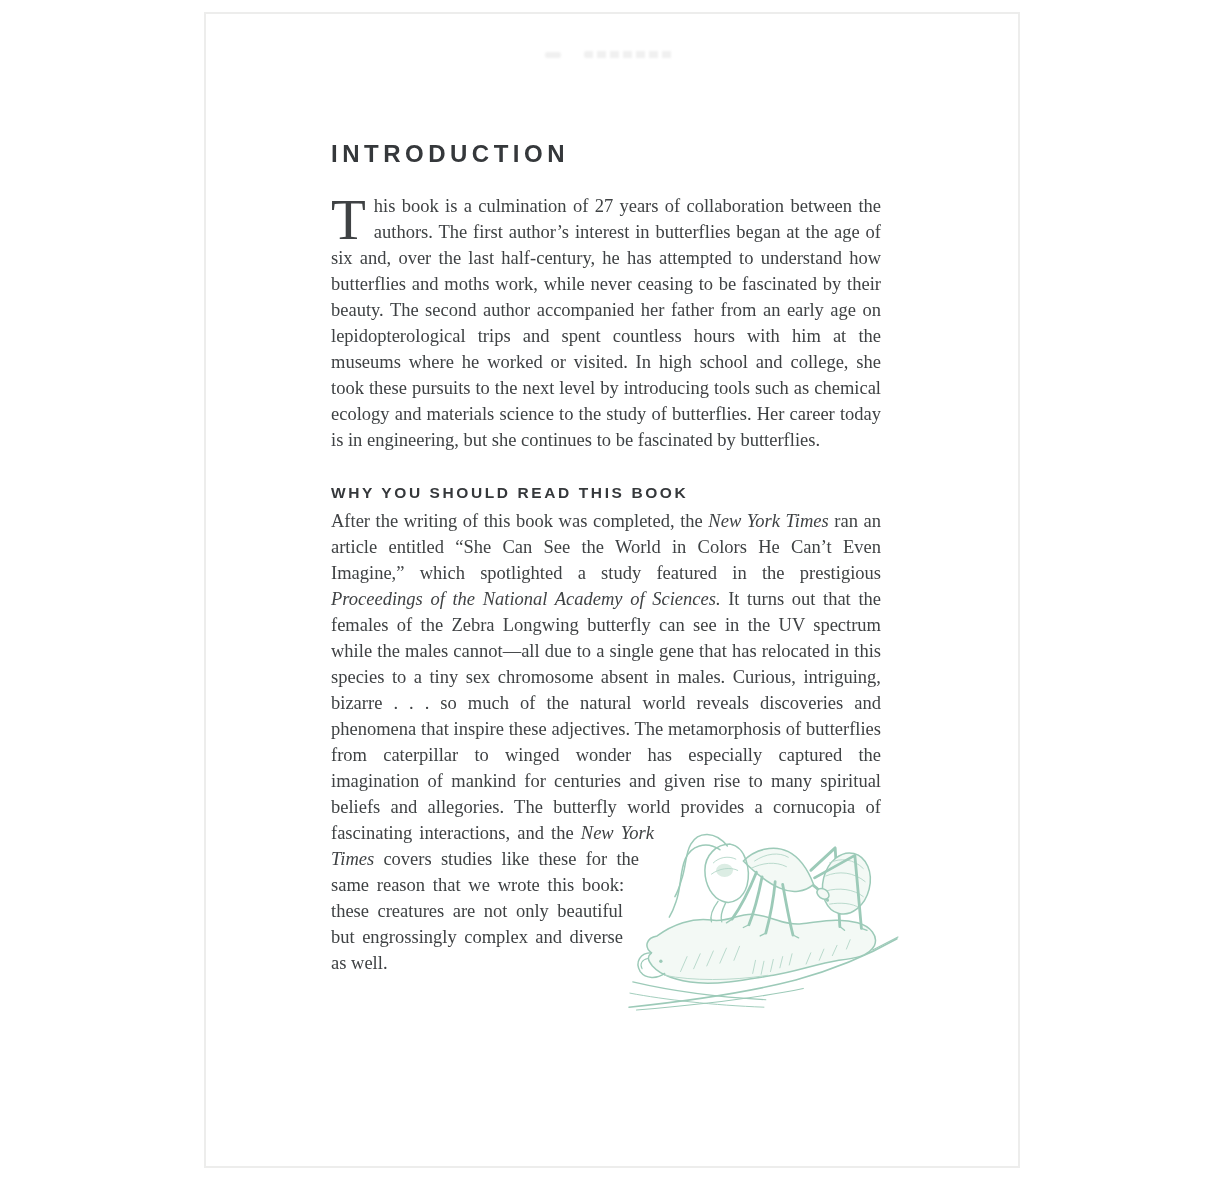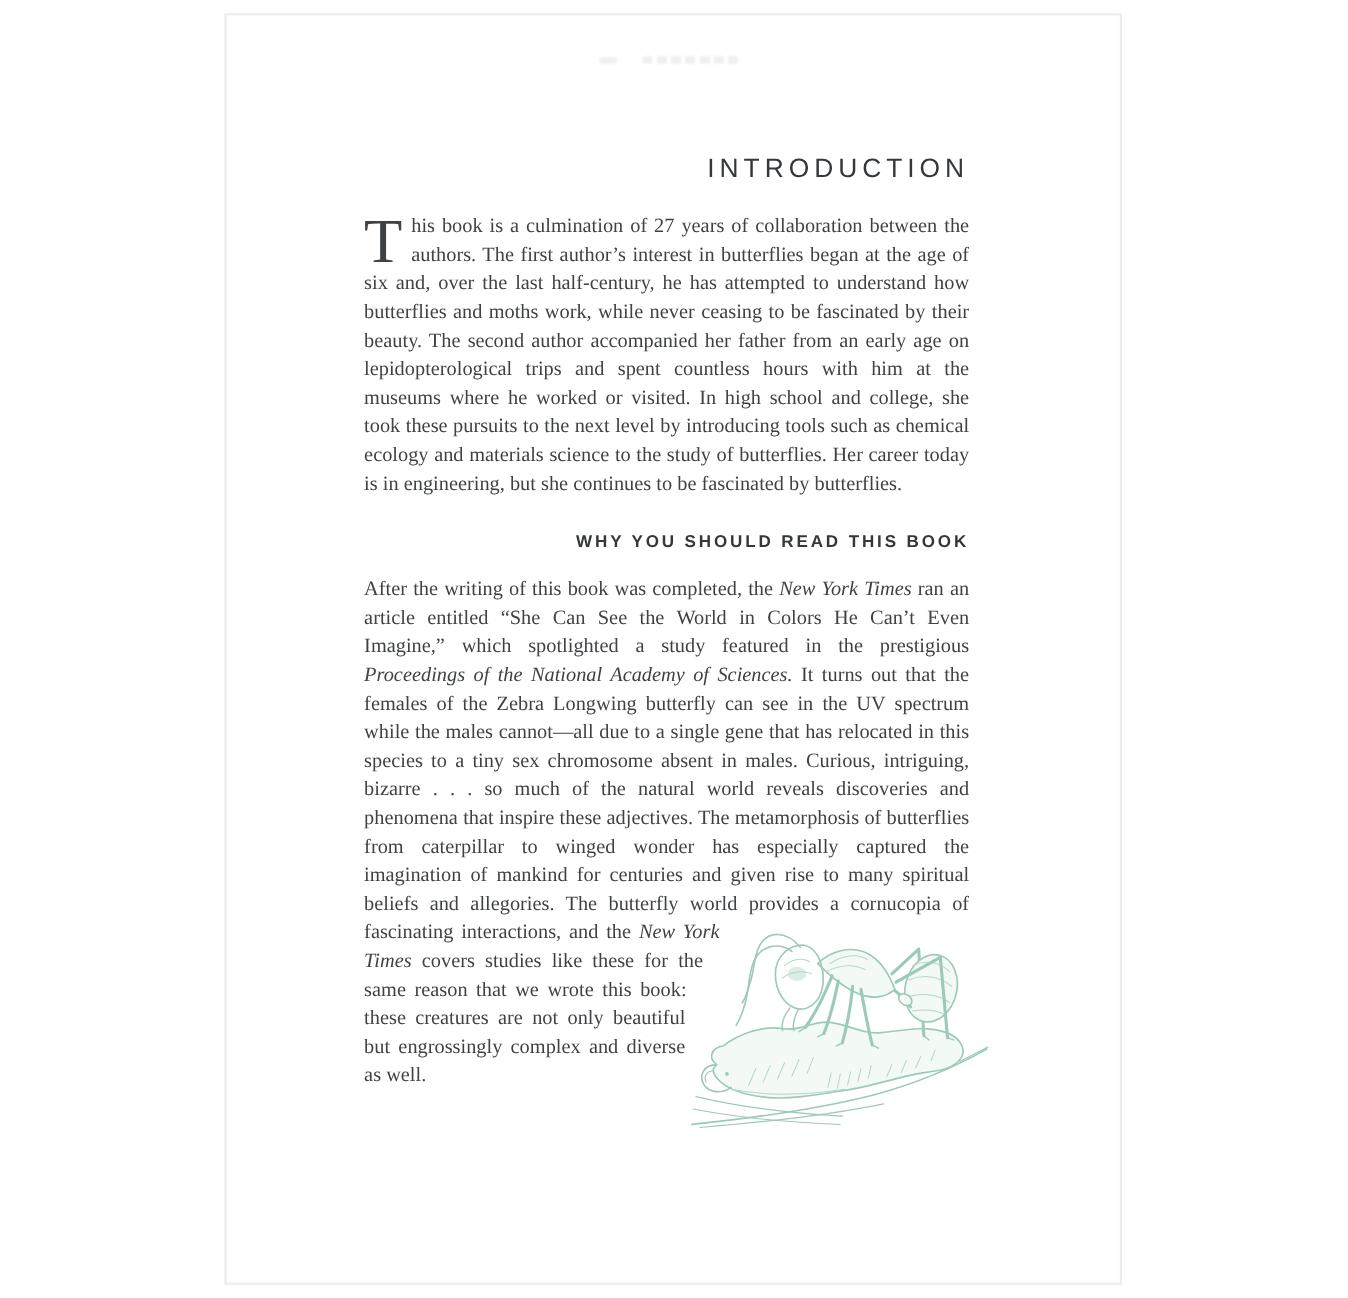--- a/index.html
+++ b/index.html
@@ -9,35 +9,35 @@
          background:#ffffff;border:2px solid #ededec;}
   .content{position:absolute;left:125px;top:0;width:550px;}
 
   
   .ghost-a{position:absolute;left:339px;top:38px;width:16px;height:6px;
            background:#f0f0f0;border-radius:2px;filter:blur(1px);}
   .ghost-b{position:absolute;left:378px;top:37px;width:88px;height:7px;
            background:repeating-linear-gradient(90deg,#f0f0f0 0 9px,#ffffff 9px 13px);
            border-radius:2px;filter:blur(1px);}
 
-  .chapter-title{margin:126px 0 0 0;text-align:right;
-      font-family:"Liberation Sans",sans-serif;font-weight:normal;
+  .chapter-title{margin:126px 0 0 0;text-align:left;
+      font-family:"Liberation Sans",sans-serif;font-weight:bold;
       font-size:24px;line-height:28px;letter-spacing:4.5px;color:#35383b;}
 
   p{margin:0;}
   .body-par{font-size:18.5px;line-height:26px;text-align:justify;color:#3f4244;}
   .par-intro{margin-top:25px;}
   .dropcap{float:left;font-size:57px;line-height:44px;padding:5px 8px 0 0;color:#3f4244;}
 
-  .section-heading{margin-top:27px;text-align:right;
+  .section-heading{margin-top:27px;text-align:left;
       font-family:"Liberation Sans",sans-serif;font-weight:bold;
       font-size:15.5px;line-height:25px;letter-spacing:2.6px;color:#35383b;}
   .section-heading div{white-space:nowrap;}
 
-  .par-body{margin-top:18px;}
+  .par-body{margin-top:3px;}
   .par-body i{font-style:italic;}
 
   .illu-float{float:right;width:272px;height:194px;margin:-4px -18px 0 4px;
       shape-outside:polygon(46px 0px,272px 0px,272px 194px,0px 194px,0px 80px);}
   .illu-float svg{display:block;width:272px;height:194px;overflow:visible;}
 </style>
 </head>
 <body>
 
 <div class="canvas">

